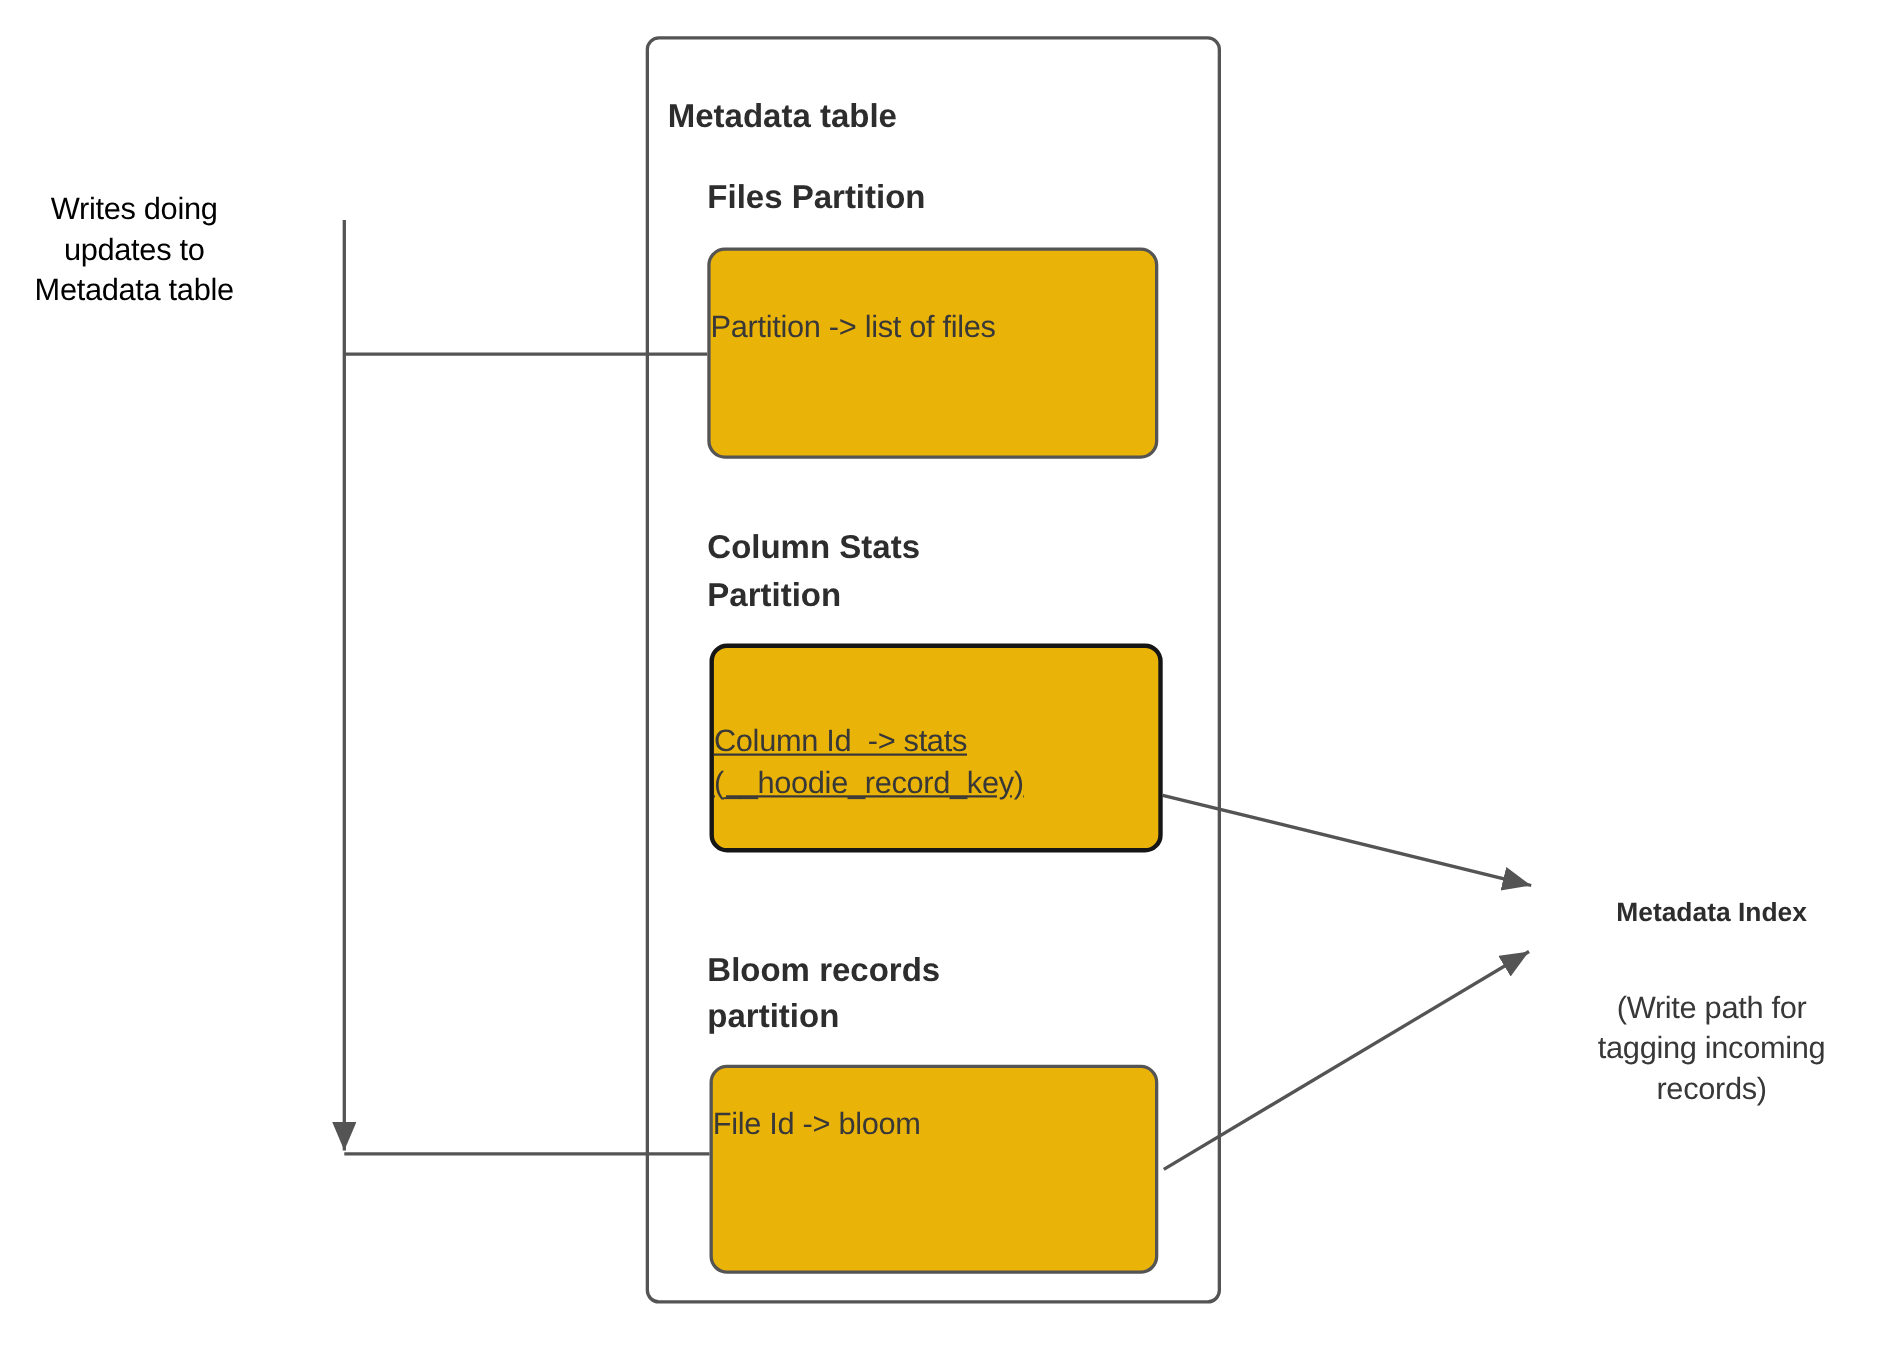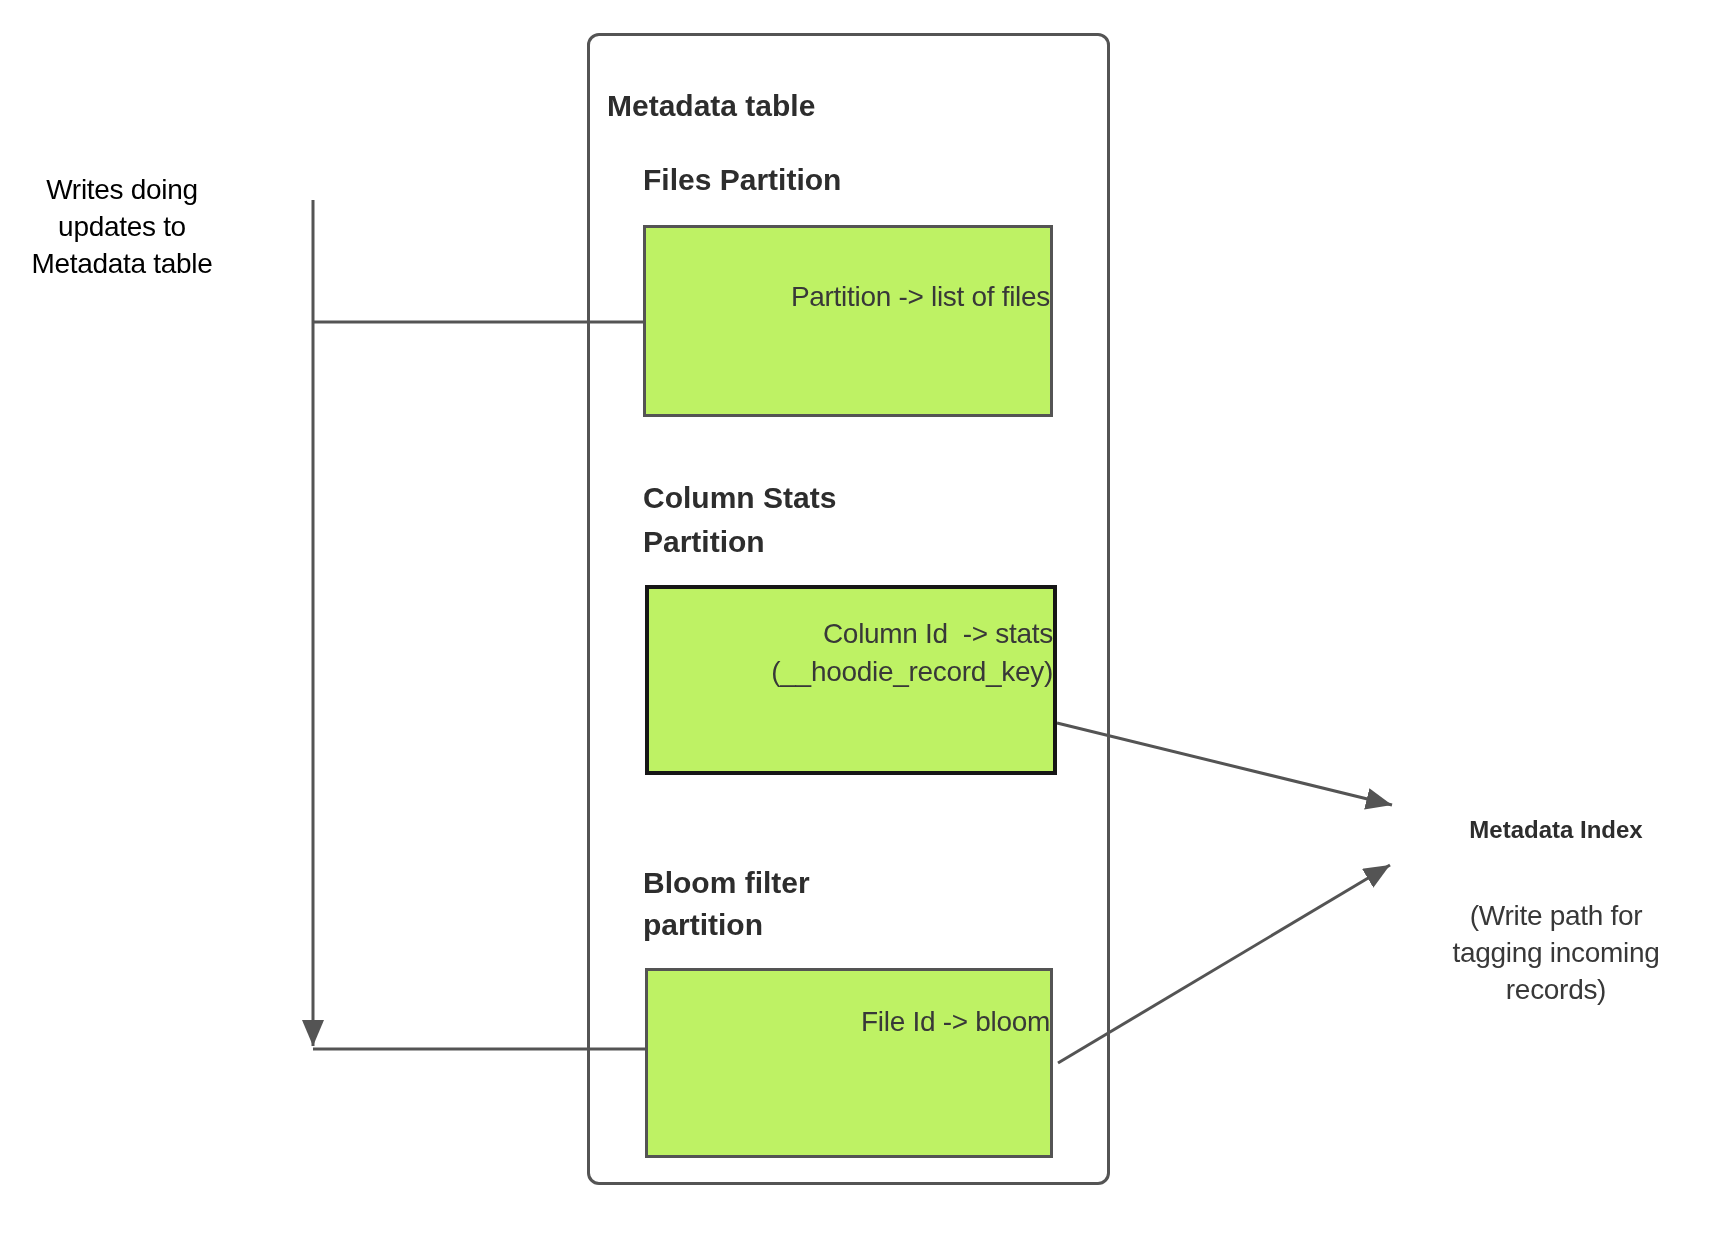--- a/index.html
+++ b/index.html
@@ -55,40 +55,40 @@
     white-space: pre-wrap;
   }
   .heading-files   { top: 160px; line-height: 40px; }
   .heading-stats   { top: 476px; line-height: 44px; }
   .heading-bloom   { top: 862px; line-height: 42px; }
 
   
   .partition-box {
     box-sizing: border-box;
     border: 3px solid #545454;
-    border-radius: 0;
-    background: #bef264;
-    text-align: right;
+    border-radius: 16px;
+    background: #eab308;
+    text-align: left;
   }
   .box-label {
     display: block;
     width: 100%;
     font-size: 28px;
     line-height: 38px;
     color: #383838;
     white-space: pre-wrap;
     letter-spacing: -0.3px;
   }
   .box-files { left: 643px; top: 225px; width: 410px; height: 192px; }
   .box-files .box-label { padding-top: 50px; }
   .box-stats {
     left: 645px; top: 585px; width: 412px; height: 190px;
     border: 4px solid #161616;
   }
-  .box-stats .box-label { padding-top: 26px; }
+  .box-stats .box-label { padding-top: 66px; text-decoration: underline; }
   .box-bloom { left: 645px; top: 968px; width: 408px; height: 190px; }
   .box-bloom .box-label { padding-top: 32px; }
 
   
   .writes-label {
     left: 16px; top: 171px;
     width: 212px;
     text-align: center;
     font-size: 28px;
     line-height: 37px;
@@ -154,21 +154,21 @@
     <span class="box-label">Partition -&gt; list of files</span>
   </div>
 
   <div class="abs section-heading heading-stats">Column Stats
 Partition</div>
   <div class="abs partition-box box-stats">
     <span class="box-label">Column Id  -&gt; stats
 (__hoodie_record_key)</span>
   </div>
 
-  <div class="abs section-heading heading-bloom">Bloom filter
+  <div class="abs section-heading heading-bloom">Bloom records
 partition</div>
   <div class="abs partition-box box-bloom">
     <span class="box-label">File Id -&gt; bloom</span>
   </div>
 
   <div class="abs index-title">Metadata Index</div>
   <div class="abs index-subtitle">(Write path for
 tagging incoming
 records)</div>
 

